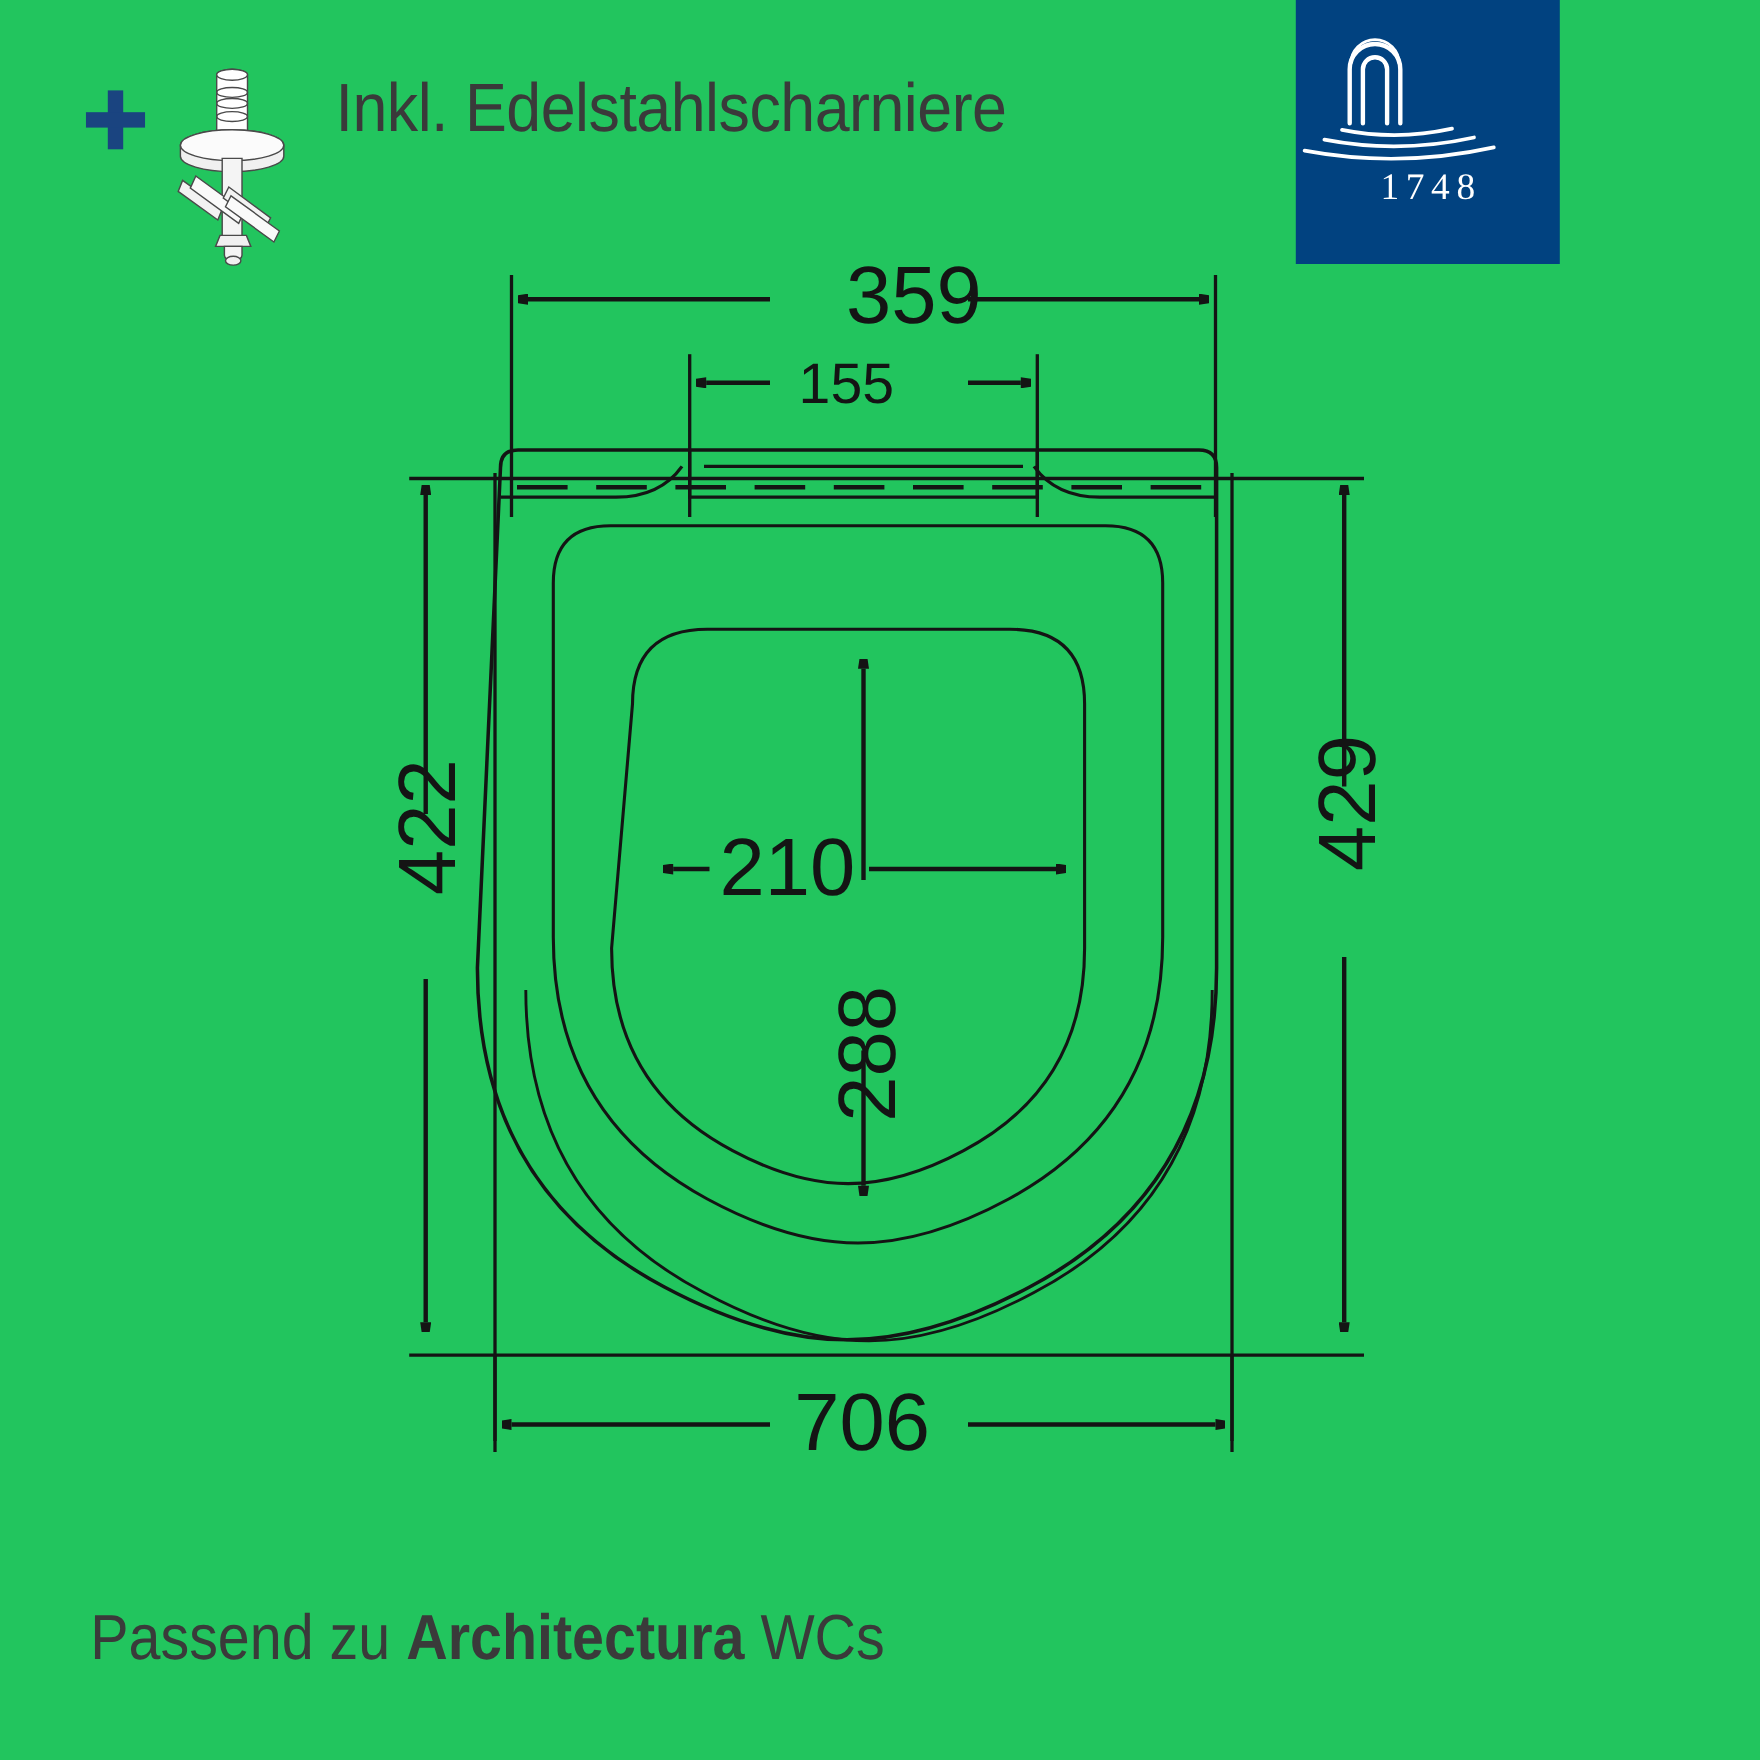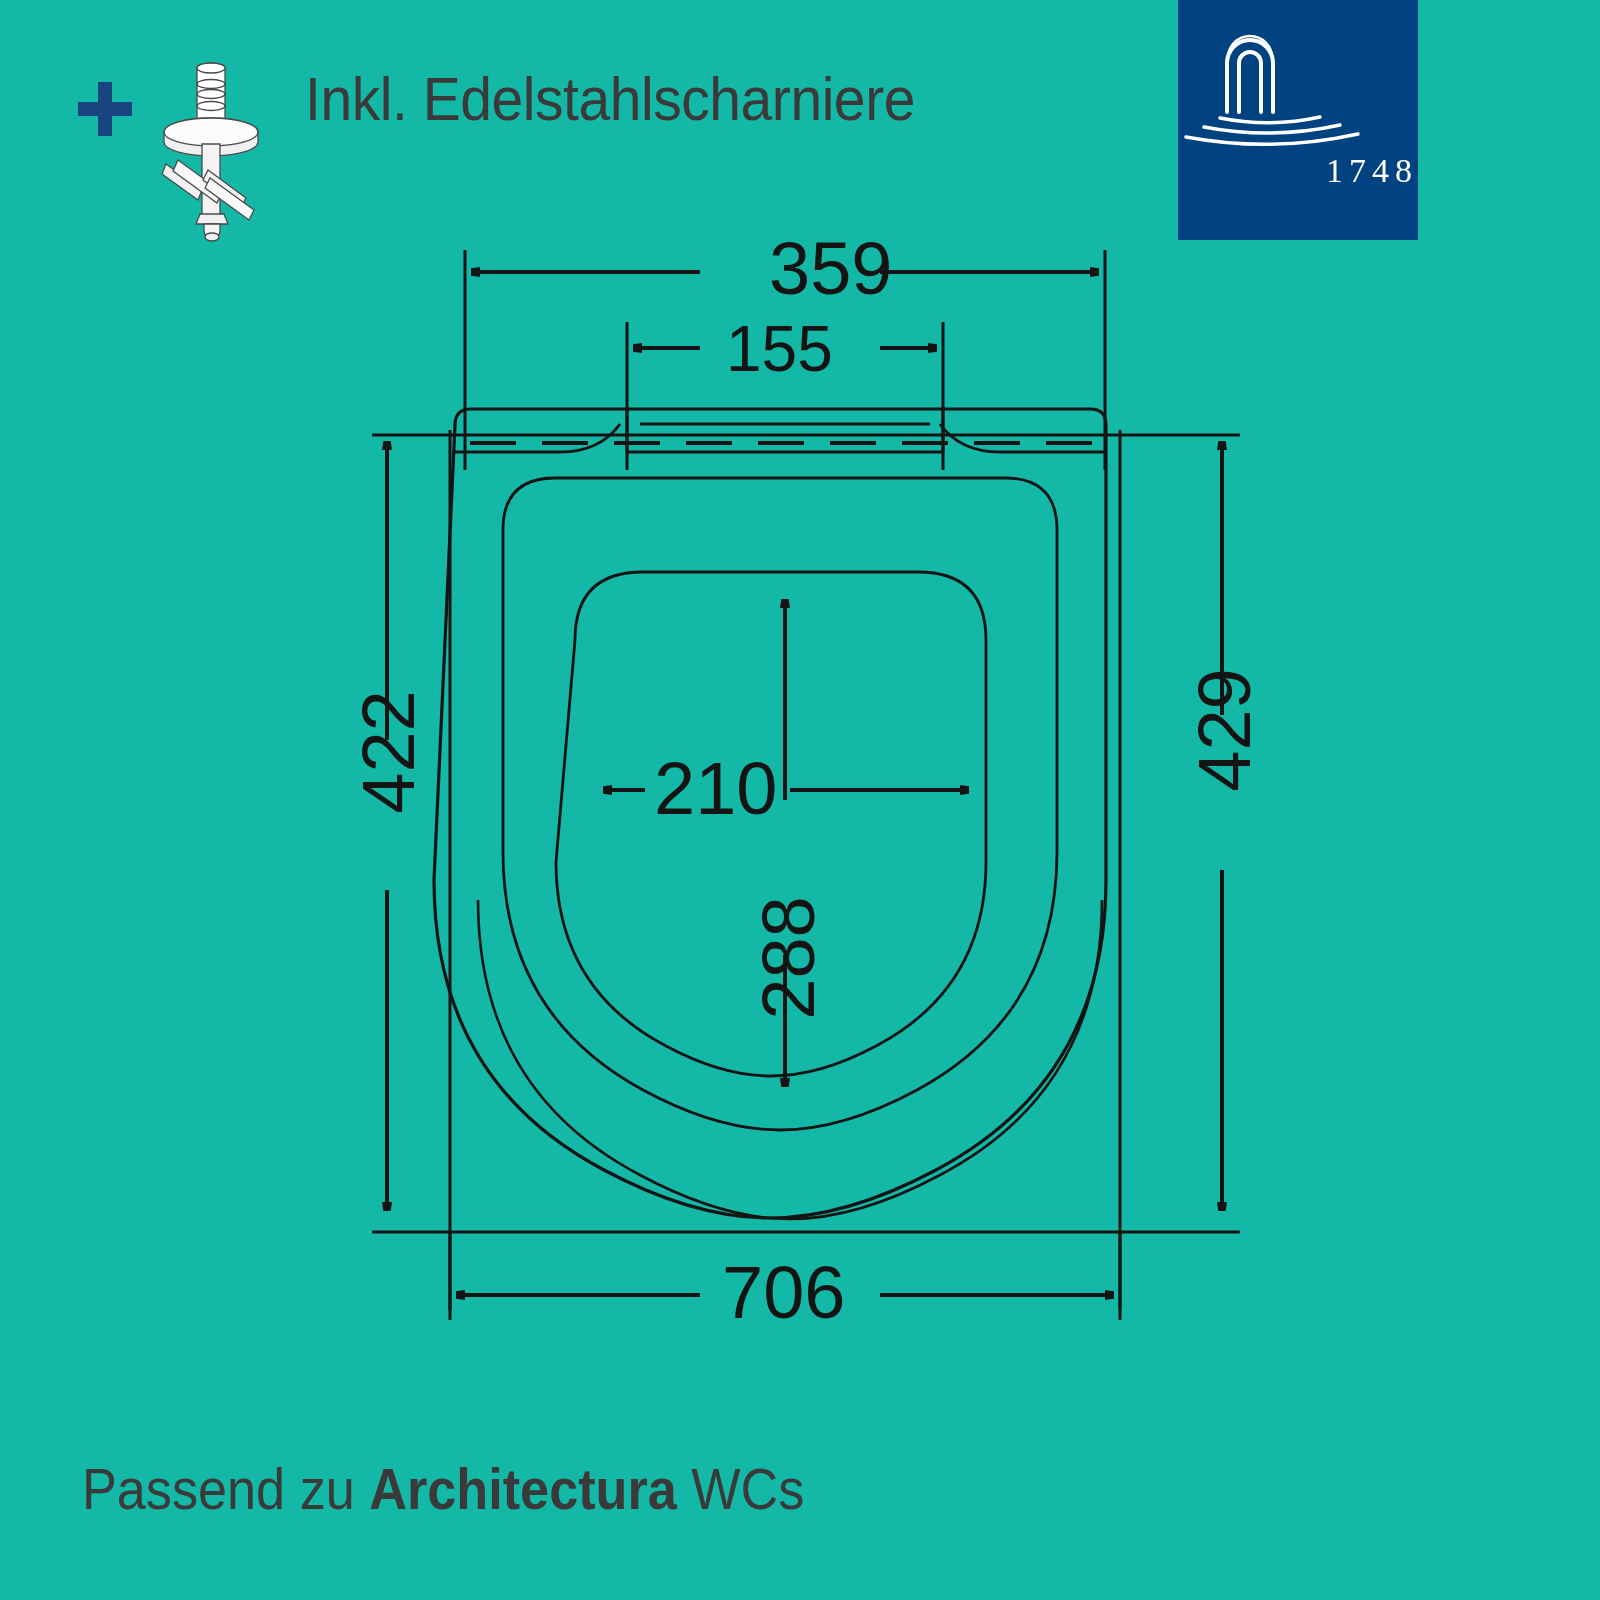--- a/index.html
+++ b/index.html
@@ -4,21 +4,21 @@
 <style>
   html, body {
     margin: 0;
     padding: 0;
     background: #ffffff;
   }
   #page {
     position: relative;
     width: 1600px;
     height: 1600px;
-    background: #14b8a6;
+    background: #22c55e;
     font-family: "Liberation Sans", sans-serif;
     overflow: hidden;
   }
 
   
   #header-row {
     position: absolute;
     left: 0;
     top: 0;
     width: 1160px;
@@ -59,21 +59,21 @@
     top: 0;
     width: 240px;
     height: 240px;
     background: #014280;
   }
   #logo-year {
     position: absolute;
     left: 0;
     top: 152px;
     width: 240px;
-    text-align: right;
+    text-align: center;
     color: #ffffff;
     font-family: "Liberation Serif", serif;
     font-size: 34px;
     letter-spacing: 6px;
     text-indent: 6px;
   }
 
   
   #drawing {
     position: absolute;
@@ -84,21 +84,21 @@
   }
   .dim-label {
     position: absolute;
     color: #141414;
     font-size: 74px;
     line-height: 74px;
     white-space: nowrap;
     font-family: "Liberation Sans", sans-serif;
     transform-origin: center center;
   }
-  .dim-label.small { font-size: 64px; }
+  .dim-label.small { font-size: 52px; }
   .dim-label.vert { }
 
   
   #footer-caption {
     position: absolute;
     left: 82px;
     top: 1455px;
     font-size: 58px;
     line-height: 68px;
     color: #3a3a3a;

